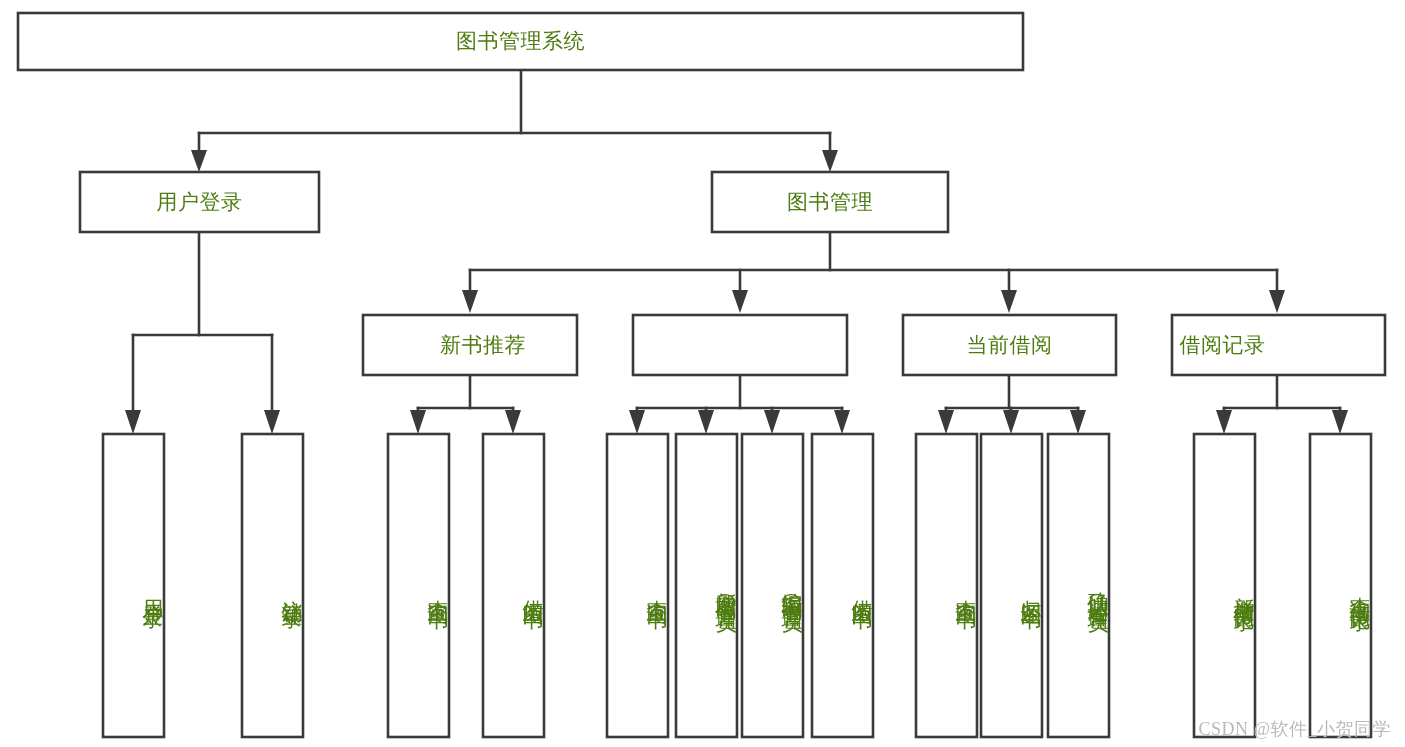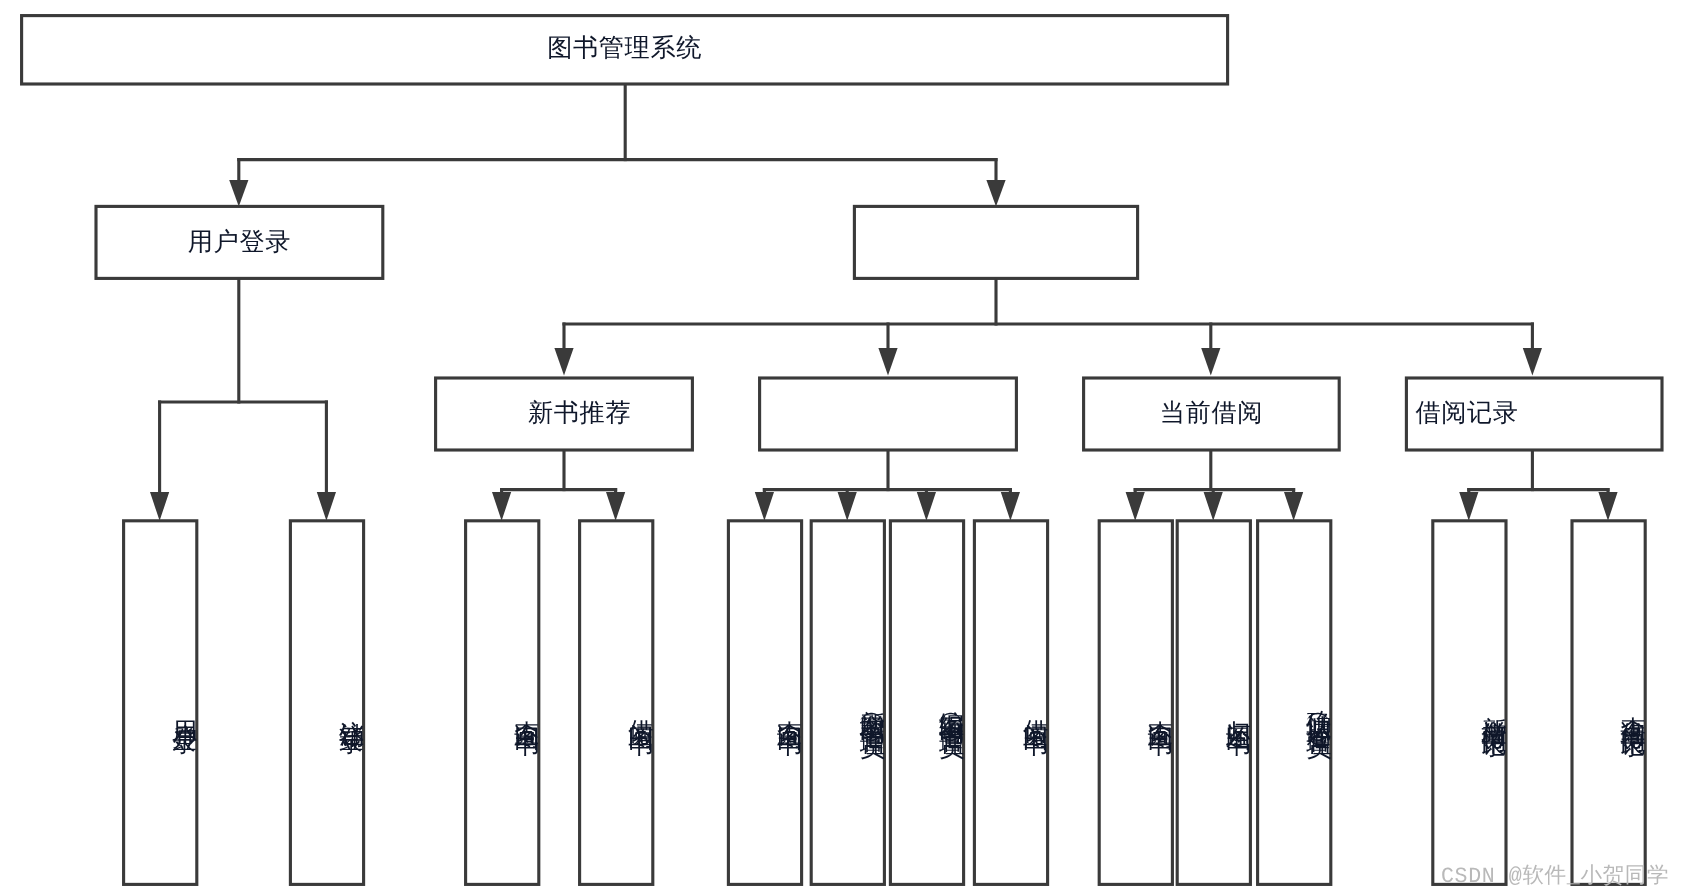--- a/index.html
+++ b/index.html
@@ -39,21 +39,21 @@
   }
   .arrow-head {
     fill: #3a3a3a;
     stroke: none;
   }
   .node-label {
     position: absolute;
     display: flex;
     align-items: center;
     justify-content: center;
-    color: #0f172a;
+    color: #4d7c0f;
     font-family: "Liberation Sans", "DejaVu Sans", sans-serif;
     pointer-events: none;
     text-align: right;
     line-height: 1.08;
   }
   .node-label.horizontal {
     font-size: 21px;
     letter-spacing: 0.5px;
   }
   .node-label.vertical {
@@ -65,21 +65,21 @@
     justify-content: center;
     padding-top: 6px;
     box-sizing: border-box;
   }
   .watermark {
     position: absolute;
     right: 14px;
     bottom: 6px;
     font-size: 18px;
     color: #b9b9b9;
-    font-family: Liberation Mono, monospace;
+    font-family: Liberation Serif, serif;
     white-space: nowrap;
     letter-spacing: 0.5px;
   }
 </style>
 </head>
 <body>
 
 <div id="diagram-root">
 
   <svg class="diagram-canvas" viewBox="0 0 1405 747">
@@ -178,20 +178,21 @@
     <rect class="node-box" x="916" y="434" width="61" height="303"></rect>
     <rect class="node-box" x="981" y="434" width="61" height="303"></rect>
     <rect class="node-box" x="1048" y="434" width="61" height="303"></rect>
     <rect class="node-box" x="1194" y="434" width="61" height="303"></rect>
     <rect class="node-box" x="1310" y="434" width="61" height="303"></rect>
   </svg>
 
   <div class="node-label horizontal" style="left:18px; top:13px; width:1005px; height:57px;">图书管理系统</div>
 
   <div class="node-label horizontal" style="left:80px; top:172px; width:239px; height:60px;">用户登录</div>
+  <div class="node-label horizontal" style="left:712px; top:172px; width:236px; height:60px;">图书管理</div>
 
   <div class="node-label horizontal" style="left:363px; top:315px; width:240px; height:60px;">新书推荐</div>
   <div class="node-label horizontal" style="left:903px; top:315px; width:213px; height:60px;">当前借阅</div>
   <div class="node-label horizontal" style="left:1116px; top:315px; width:213px; height:60px;">借阅记录</div>
 
   <div class="node-label vertical" style="left:103px; top:434px; width:61px; height:303px;">用户登录</div>
   <div class="node-label vertical" style="left:242px; top:434px; width:61px; height:303px;">注销登录</div>
   <div class="node-label vertical" style="left:388px; top:434px; width:61px; height:303px;">查询图书</div>
   <div class="node-label vertical" style="left:483px; top:434px; width:61px; height:303px;">借阅图书</div>
   <div class="node-label vertical" style="left:607px; top:434px; width:61px; height:303px;">查询图书</div>

